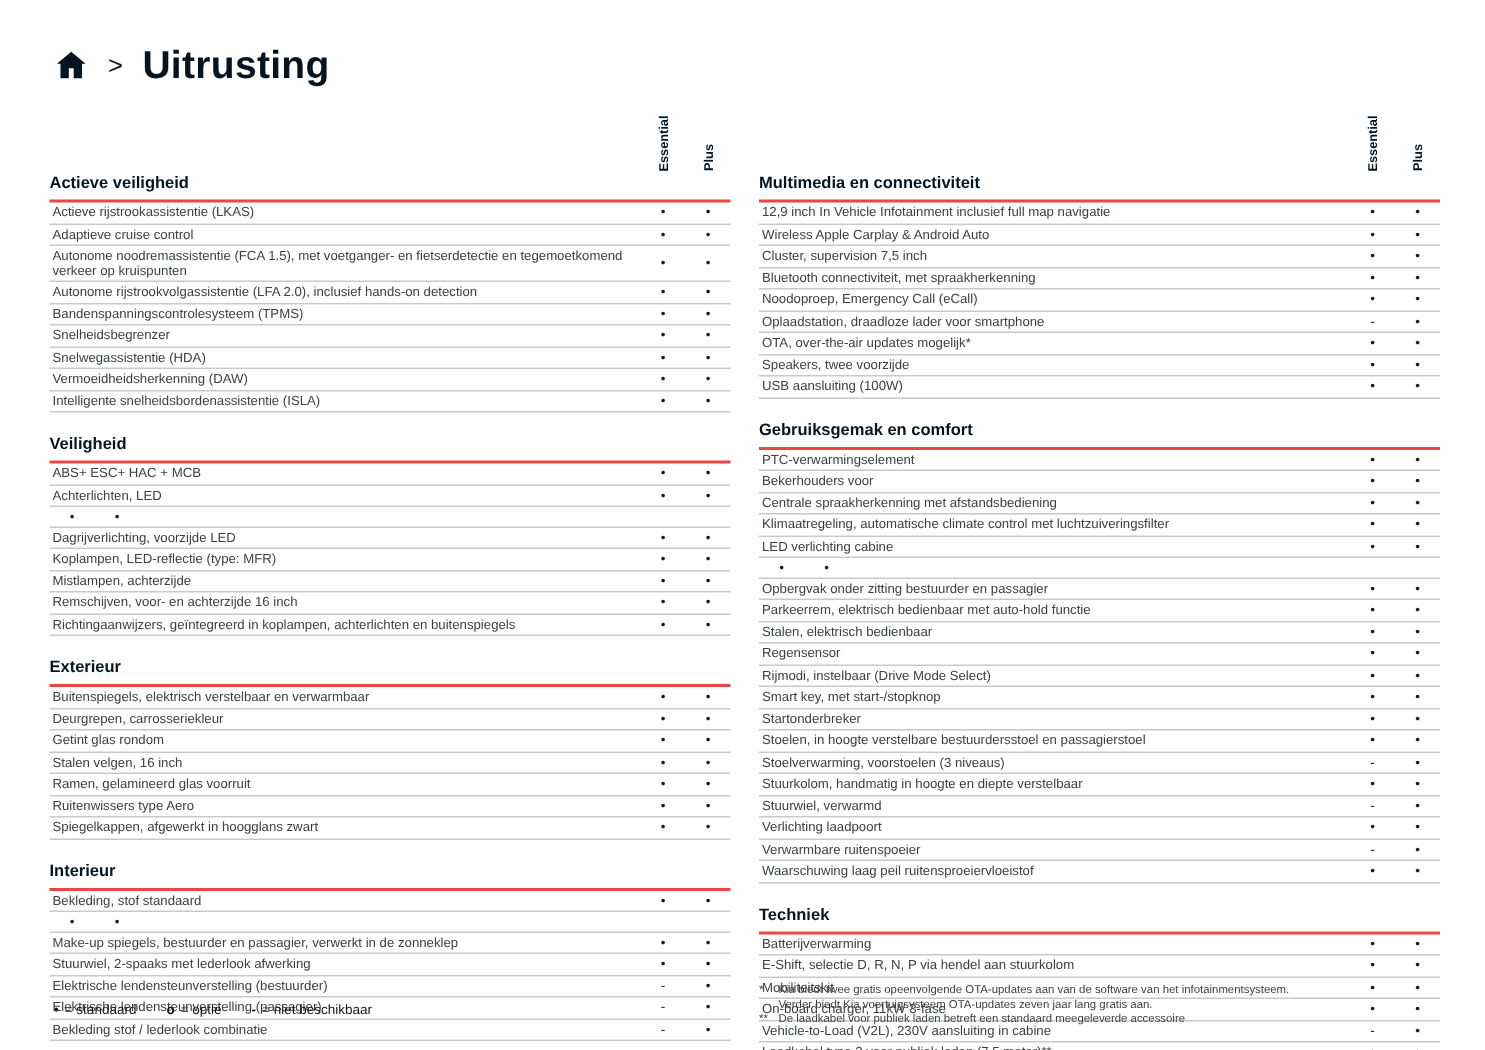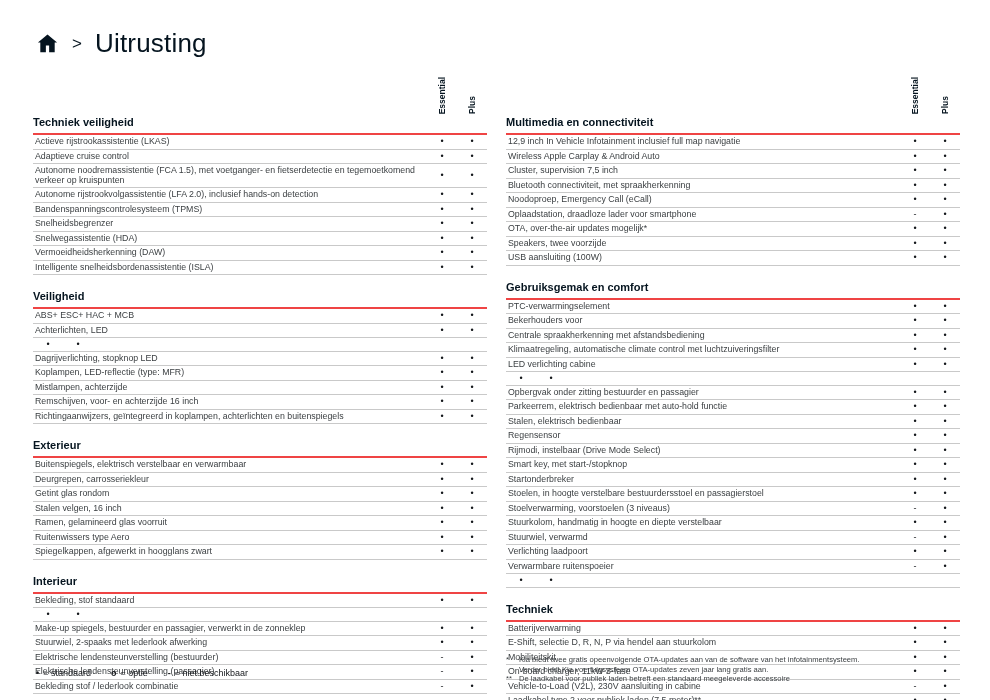--- a/index.html
+++ b/index.html
@@ -5,21 +5,21 @@
   html,body { margin:0; padding:0; background:#e8e8e8; }
   .page {
     width:990px; height:700px; position:relative; background:#ffffff;
     font-family:"Liberation Sans", sans-serif; color:#05141f; overflow:hidden;
     margin:0 auto;
   }
   
   .breadcrumb { position:absolute; top:28px; left:36px; display:flex; align-items:center; gap:13px; }
   .home-icon svg { width:23px; height:23px; display:block; }
   .crumb-sep { font-size:17px; color:#05141f; }
-  .page-title { font-size:26px; font-weight:400; letter-spacing:.2px; color:#05141f; }
+  .page-title { font-size:26px; font-weight:700; letter-spacing:.2px; color:#05141f; }
 
   
   .content { position:absolute; top:62px; left:33px; display:flex; gap:19px; }
   .col { width:454px; }
   .col-head { display:flex; justify-content:flex-end; align-items:flex-end; height:52px; margin-bottom:2px; }
   .rot { width:30px; display:flex; justify-content:center; }
   .rot span { writing-mode:vertical-rl; transform:rotate(180deg); font-size:8.5px; font-weight:700; color:#05141f; line-height:1; }
 
   .section { margin-top:15px; }
   .section:first-of-type { margin-top:0; }
@@ -58,21 +58,21 @@
       <div class="col-head">
         <span class="rot">
             <span>Essential</span>
           </span>
         <span class="rot">
             <span>Plus</span>
           </span>
       </div>
       <div id="left-sections">
           <section class="section">
-            <h3 class="section-title">Techniek veiligheid</h3>
+            <h3 class="section-title">Actieve veiligheid</h3>
             <div class="tbl">
               <div class="row">
                 <span class="lab">Actieve rijstrookassistentie (LKAS)</span>
                 <span class="mk">•</span>
                 <span class="mk">•</span>
               </div>
               <div class="row">
                 <span class="lab">Adaptieve cruise control</span>
                 <span class="mk">•</span>
                 <span class="mk">•</span>
@@ -125,21 +125,21 @@
               <div class="row">
                 <span class="lab">Achterlichten, LED</span>
                 <span class="mk">•</span>
                 <span class="mk">•</span>
               </div>
               <div class="row">
                 <span class="mk">•</span>
                 <span class="mk">•</span>
               </div>
               <div class="row">
-                <span class="lab">Dagrijverlichting, stopknop LED</span>
+                <span class="lab">Dagrijverlichting, voorzijde LED</span>
                 <span class="mk">•</span>
                 <span class="mk">•</span>
               </div>
               <div class="row">
                 <span class="lab">Koplampen, LED-reflectie (type: MFR)</span>
                 <span class="mk">•</span>
                 <span class="mk">•</span>
               </div>
               <div class="row">
                 <span class="lab">Mistlampen, achterzijde</span>
@@ -390,20 +390,21 @@
                 <span class="lab">Verlichting laadpoort</span>
                 <span class="mk">•</span>
                 <span class="mk">•</span>
               </div>
               <div class="row">
                 <span class="lab">Verwarmbare ruitenspoeier</span>
                 <span class="mk">-</span>
                 <span class="mk">•</span>
               </div>
               <div class="row">
+                <span class="lab">Waarschuwing laag peil ruitensproeiervloeistof</span>
                 <span class="mk">•</span>
                 <span class="mk">•</span>
               </div>
             </div>
           </section>
           <section class="section">
             <h3 class="section-title">Techniek</h3>
             <div class="tbl">
               <div class="row">
                 <span class="lab">Batterijverwarming</span>

